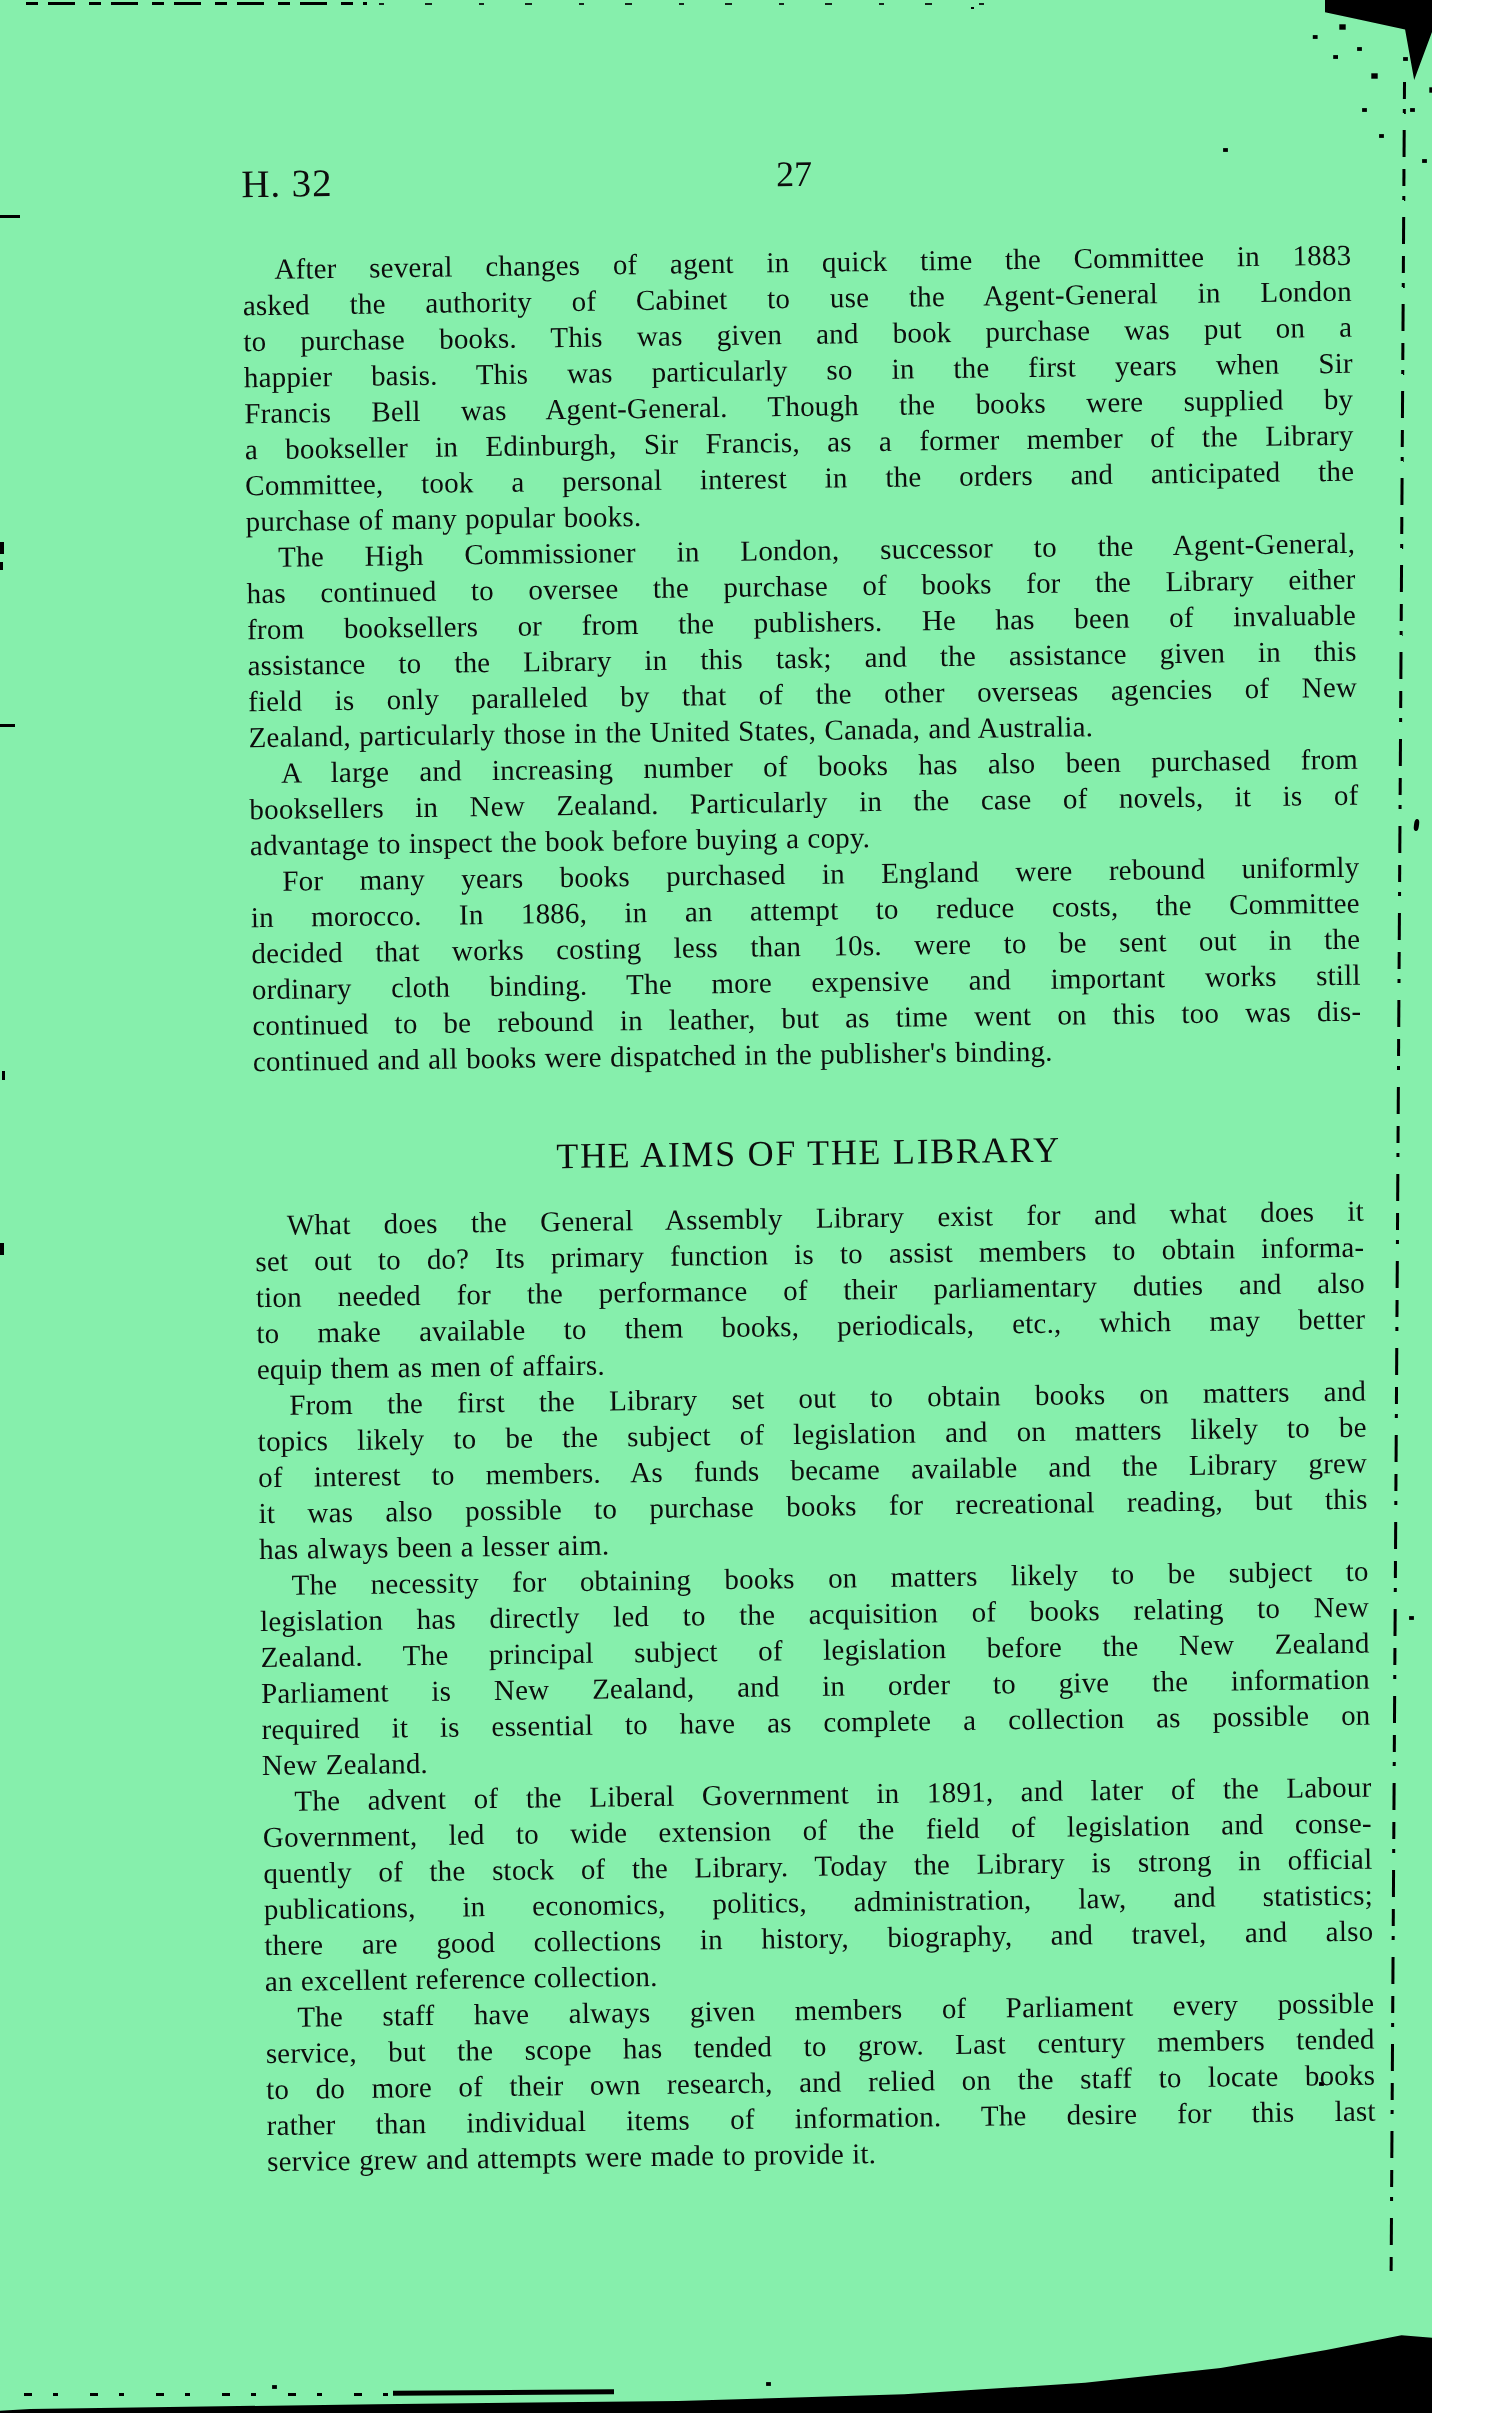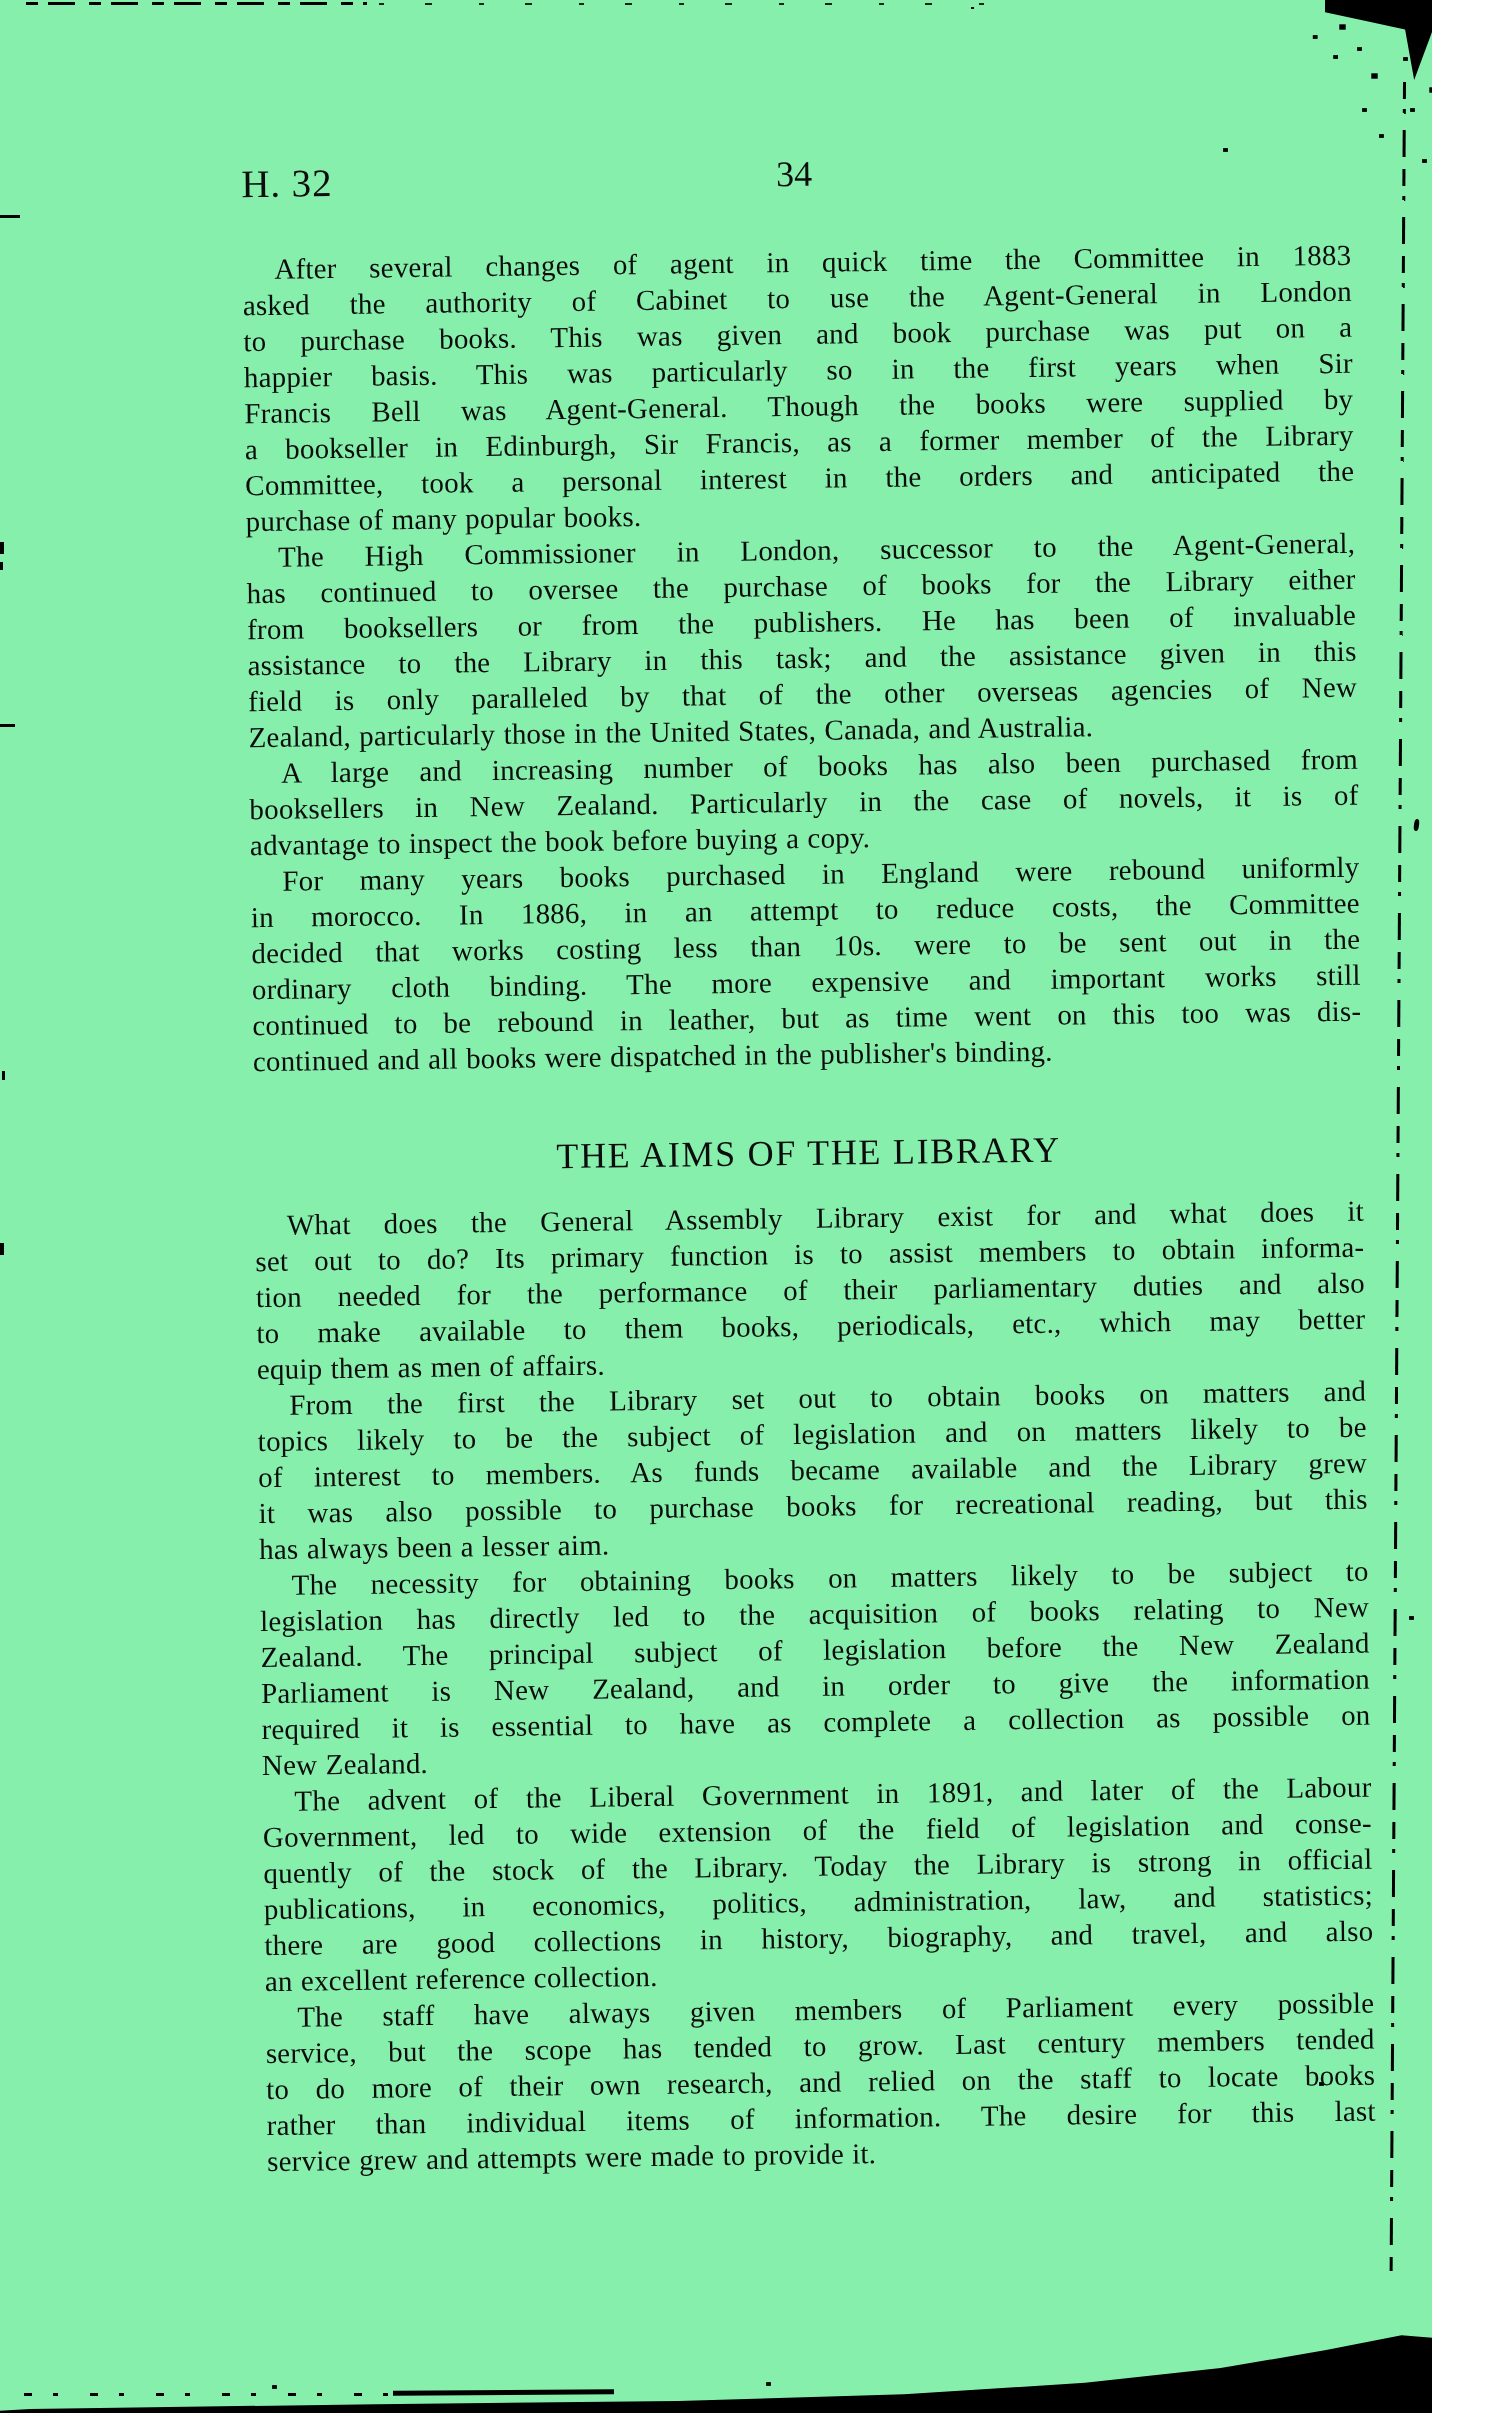--- a/index.html
+++ b/index.html
@@ -165,21 +165,21 @@
   <div class="artifact margin-tick-4"></div>
   <div class="artifact margin-tick-5"></div>
   <div class="artifact margin-tick-6"></div>
   <div class="artifact stray-mark-comma"></div>
   <div class="artifact stray-dots"></div>
 
   <div class="content">
 
     <div class="header-row">
       <span class="doc-ref">H. 32</span>
-      <span class="page-number">34</span>
+      <span class="page-number">27</span>
     </div>
 
     <div class="text-block block-1">
         <div class="paragraph">
           <div class="line line--first">After several changes of agent in quick time the Committee in 1883</div>
           <div class="line">asked the authority of Cabinet to use the Agent-General in London</div>
           <div class="line">to purchase books. This was given and book purchase was put on a</div>
           <div class="line">happier basis. This was particularly so in the first years when Sir</div>
           <div class="line">Francis Bell was Agent-General. Though the books were supplied by</div>
           <div class="line">a bookseller in Edinburgh, Sir Francis, as a former member of the Library</div>

